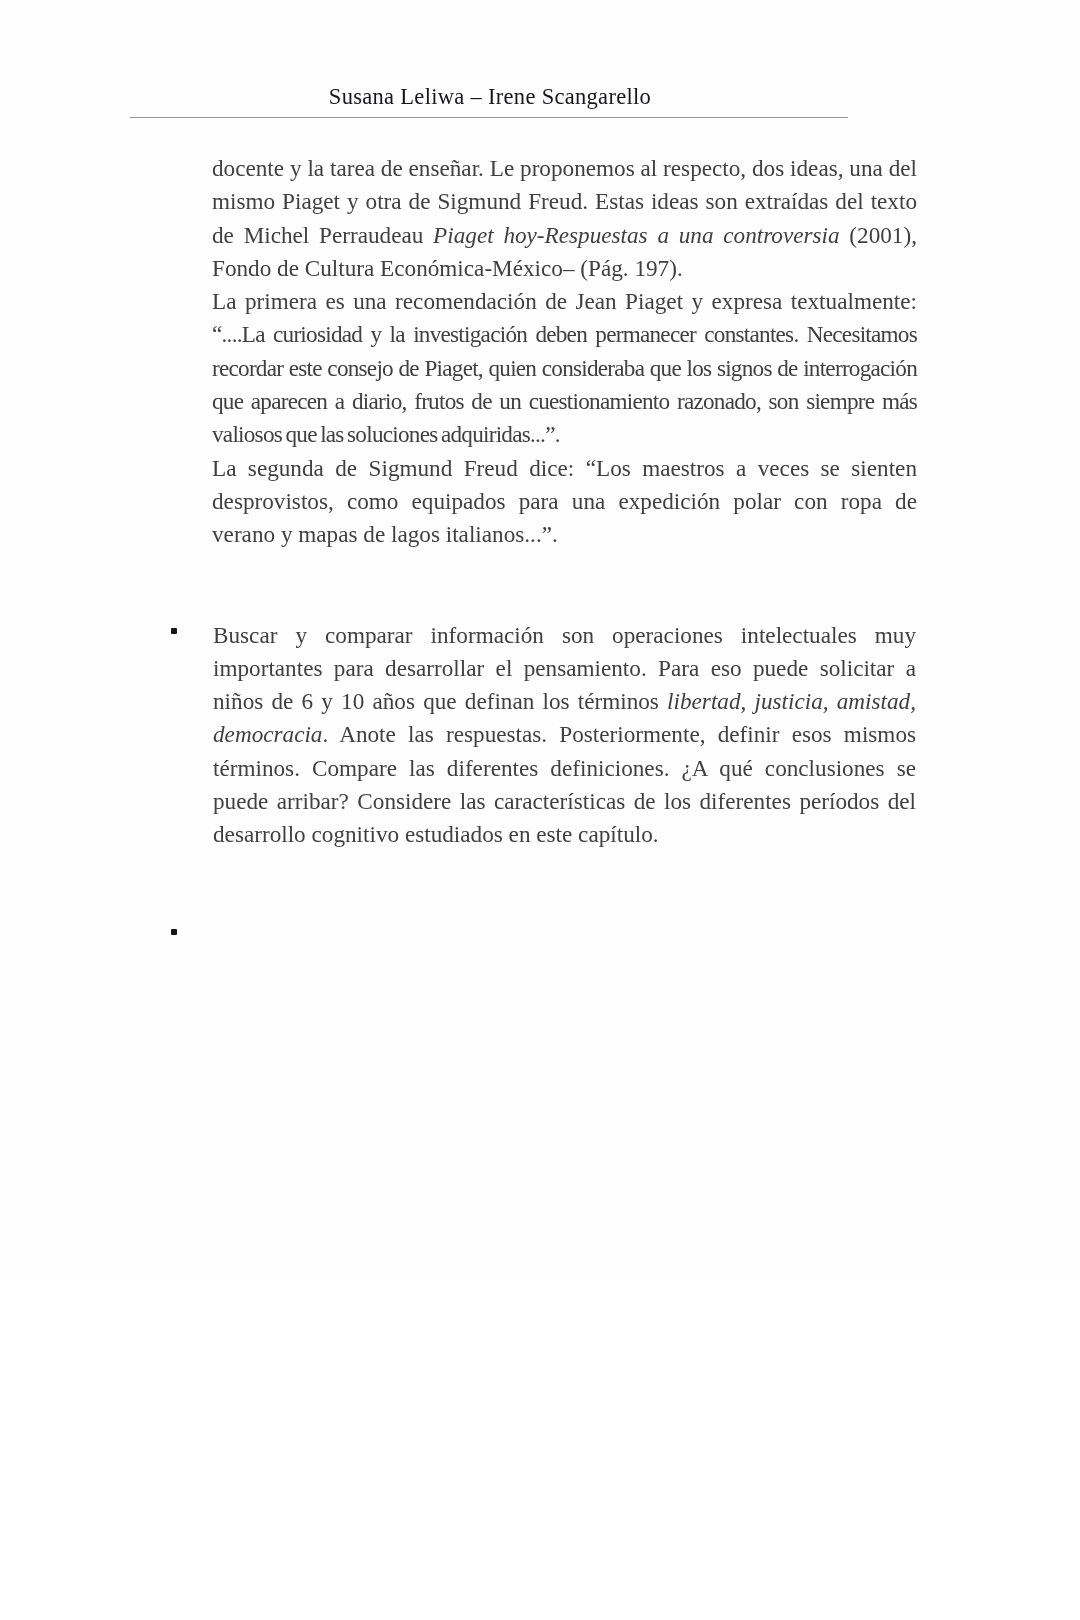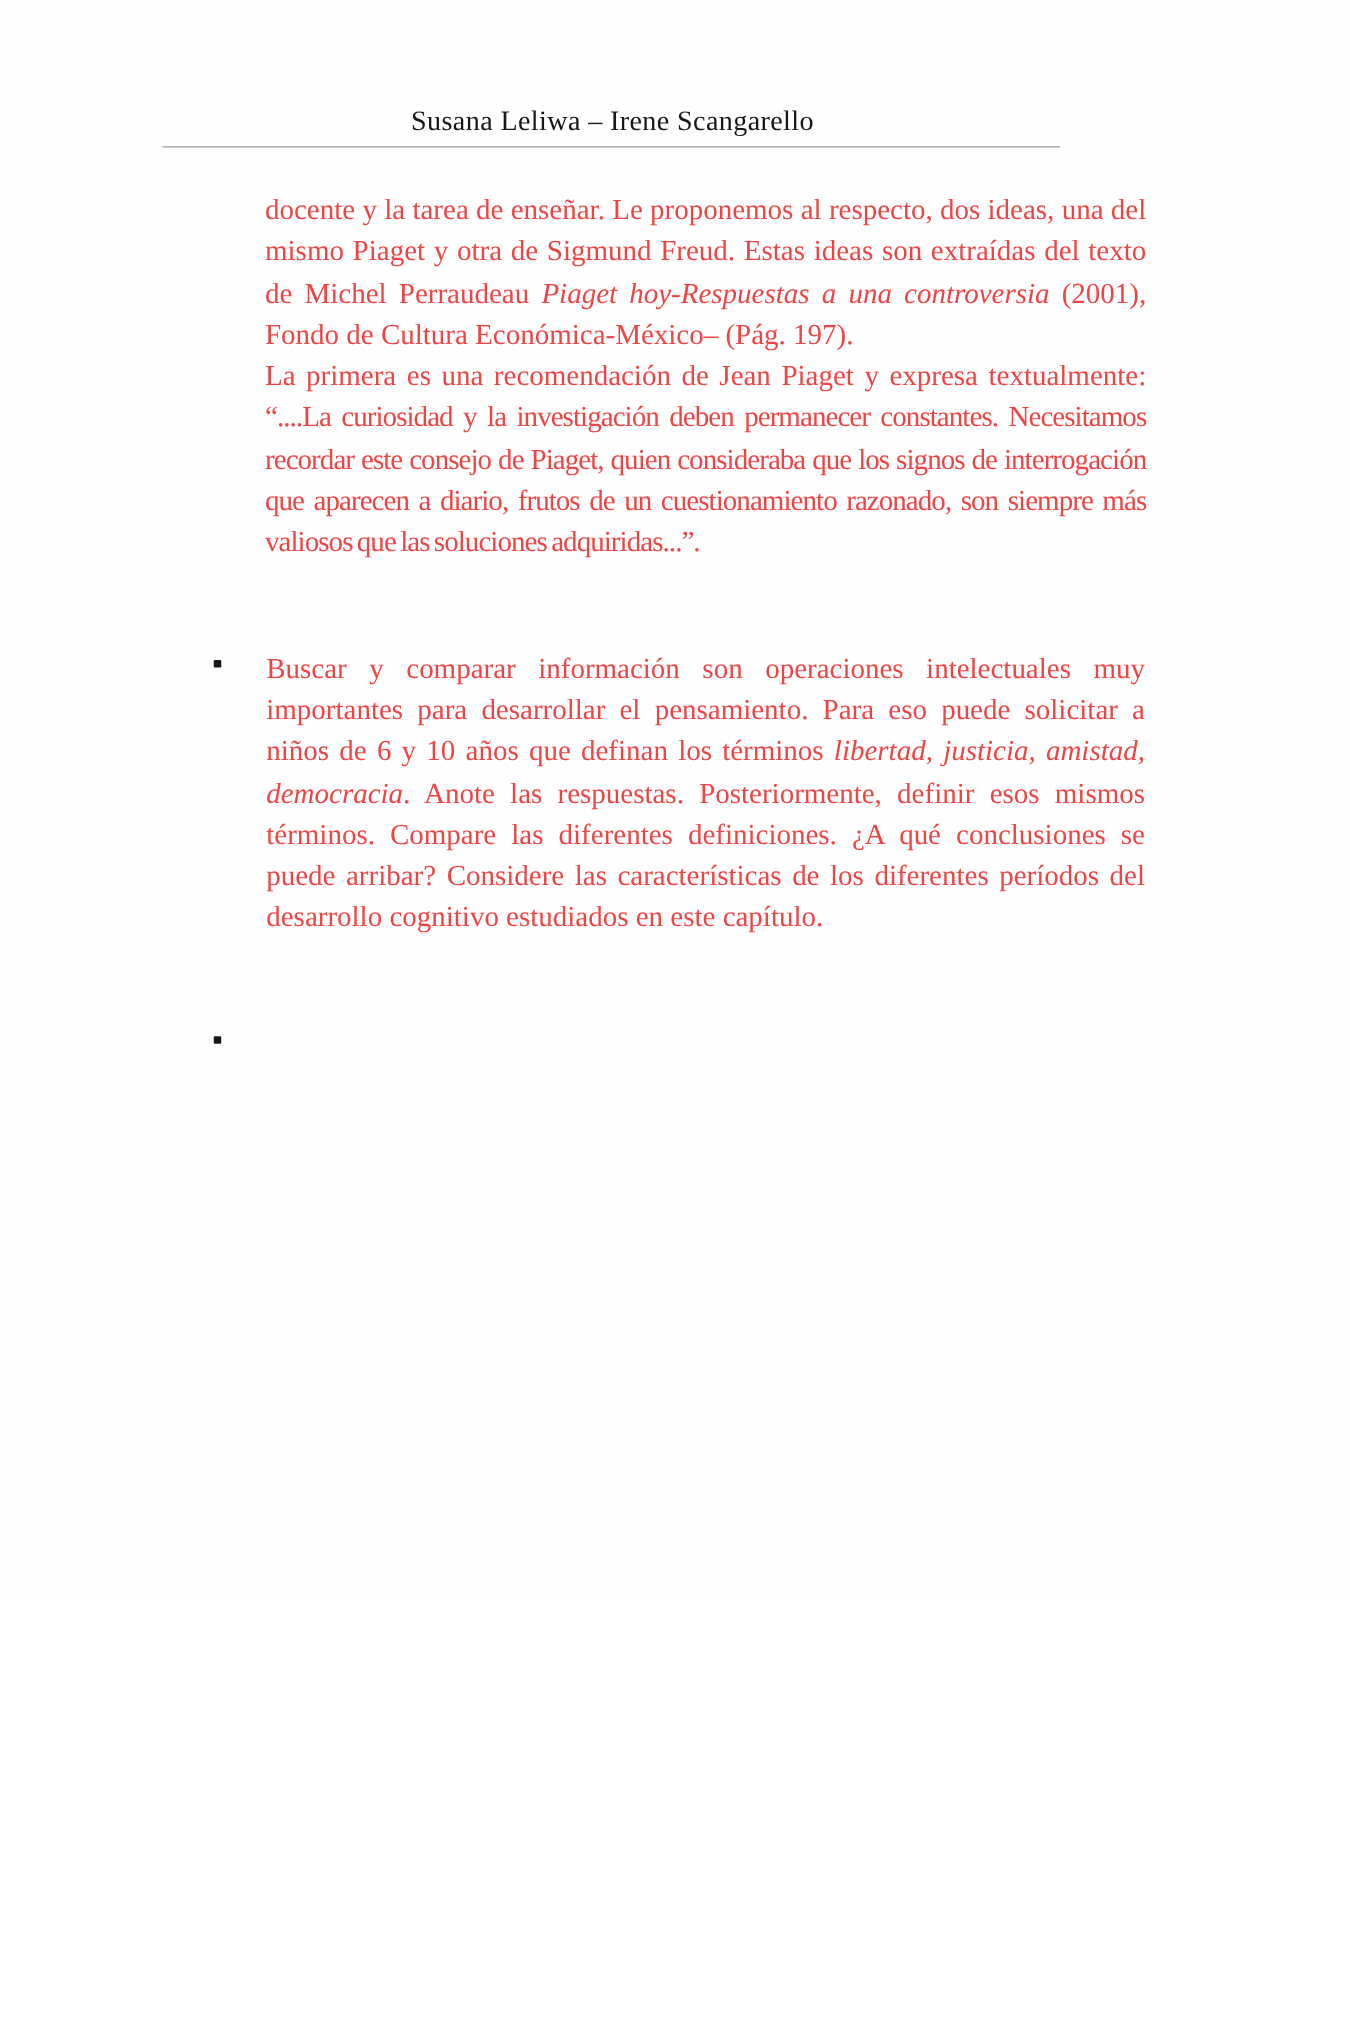--- a/index.html
+++ b/index.html
@@ -45,21 +45,21 @@
     top: 152px;
     width: 705px;
   }
 
   .para {
     margin: 0;
     text-align: justify;
     text-justify: inter-word;
     font-size: 23.2px;
     line-height: 33.3px;
-    color: #ef4444;
+    color: #404040;
     hyphens: none;
   }
   .para i, .para em {
     font-style: italic;
   }
 
   
   .squeeze {
     letter-spacing: -0.75px;
     word-spacing: -1.6px;
@@ -108,20 +108,23 @@
   <div class="textblock">
 
     <p class="para">
       <span>docente y la tarea de enseñar. Le proponemos al respecto, dos ideas, una del mismo Piaget y otra de Sigmund Freud. Estas ideas son extraídas del texto de Michel Perraudeau </span><i>Piaget hoy-Respuestas a una controversia</i><span> (2001), Fondo de Cultura Económica-México– (Pág. 197).</span>
     </p>
 
     <p class="para">
       <span>La primera es una recomendación de Jean Piaget y expresa textualmente: </span><span class="squeeze">“....La curiosidad y la investigación deben permanecer constantes. Necesitamos recordar este consejo de Piaget, quien consideraba que los signos de interrogación que aparecen a diario, frutos de un cuestionamiento razonado, son siempre más valiosos que las soluciones adquiridas...”.</span>
     </p>
 
+    <p class="para">
+      <span>La segunda de Sigmund Freud dice: </span><span>“Los maestros a veces se sienten desprovistos, como equipados para una expedición polar con ropa de verano y mapas de lagos italianos...”.</span>
+    </p>
 
 
     <div class="gap-lg"></div>
 
     <div class="bullet-item">
       <span class="bullet-marker"></span>
       <p class="para">
         <span>Buscar y comparar información son operaciones intelectuales muy importantes para desarrollar el pensamiento. Para eso puede solicitar a niños de 6 y 10 años que definan los términos </span><i>libertad, justicia, amistad, democracia</i><span>. Anote las respuestas. Posteriormente, definir esos mismos términos. Compare las diferentes definiciones. ¿A qué conclusiones se puede arribar? Considere las características de los diferentes períodos del desarrollo cognitivo estudiados en este capítulo.</span>
       </p>
     </div>

